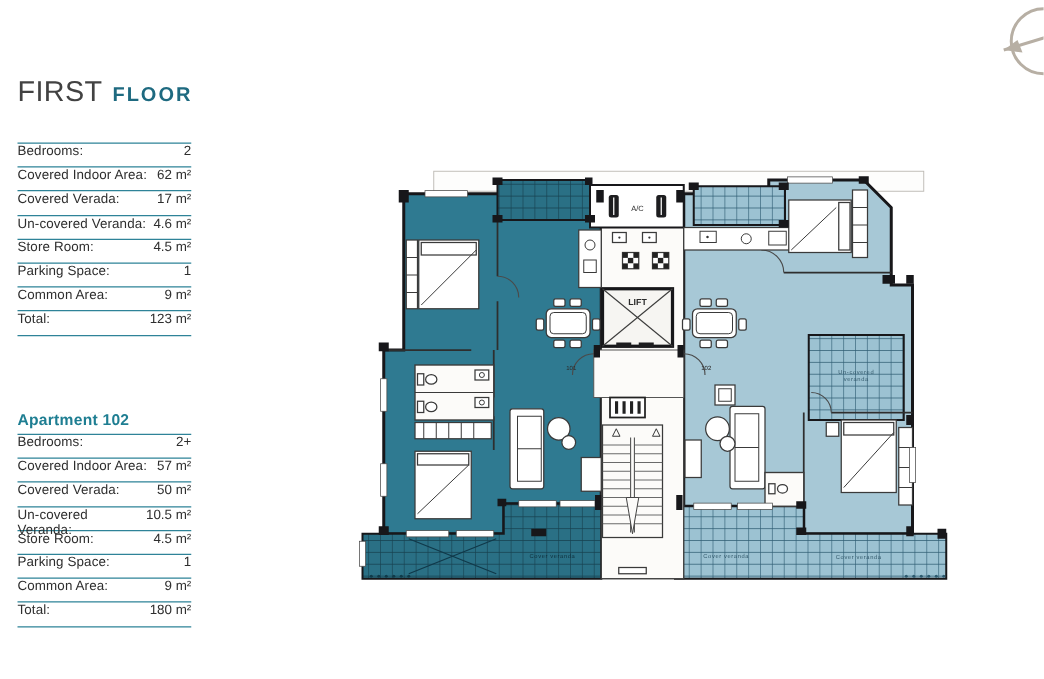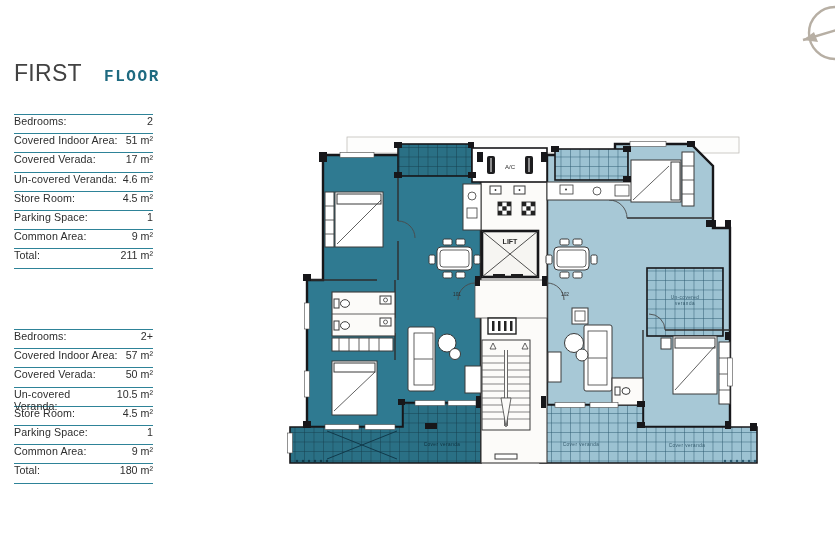--- a/index.html
+++ b/index.html
@@ -6,22 +6,22 @@
   --apt101:#2f7a91; --apt102:#a7c8d6; --verandaDark:#2a7085; --verandaLight:#9cc2d2;
   --gridDark:#16404f; --gridLight:#2f5d73; --wall:#17171a;
   --tealHead:#1e7e92; --tealLine:#2e8398; --titleInk:#424242; --floorTeal:#1e6a80;
 }
 html,body{margin:0;padding:0}
 body{width:835px;height:543px;background:#ffffff;position:relative;overflow:hidden;
      font-family:"Liberation Sans",sans-serif;}
 .title{position:absolute;left:14px;top:60px;white-space:nowrap}
 .title-first{font-size:23px;color:var(--titleInk);letter-spacing:.3px;font-weight:500;
   font-family:Liberation Sans, sans-serif}
-.title-floor{font-family:Liberation Mono, monospace;font-size:16px;color:var(--floorTeal);
-  font-weight:700;letter-spacing:1.6px;margin-left:22px}
+.title-floor{font-family:Liberation Sans, sans-serif;font-size:16px;color:var(--floorTeal);
+  font-weight:700;letter-spacing:1.6px;margin-left:8px}
 .apt-table{position:absolute;left:14px;width:139px}
 #apt0{top:114px}
 #apt1{top:329px}
 .apt-name{color:var(--tealHead);font-weight:700;font-size:12.5px;letter-spacing:.2px;
   display:block;margin-bottom:4px}
 .rows{border-top:1.4px solid var(--tealLine)}
 .row{display:flex;justify-content:space-between;align-items:flex-start;height:18.2px;
   border-bottom:1.2px solid var(--tealLine);font-size:10.7px;color:#2e2e2e}
 .row .lbl{letter-spacing:.1px}
 .row .val{white-space:nowrap}
@@ -57,21 +57,21 @@
 </div>
 
 <div class="apt-table" id="apt0">
   <div class="rows">
       <div class="row">
         <span class="lbl">Bedrooms:</span>
         <span class="val">2</span>
       </div>
       <div class="row">
         <span class="lbl">Covered Indoor Area:</span>
-        <span class="val">51 m²</span>
+        <span class="val">62 m²</span>
       </div>
       <div class="row">
         <span class="lbl">Covered Verada:</span>
         <span class="val">17 m²</span>
       </div>
       <div class="row">
         <span class="lbl">Un-covered Veranda:</span>
         <span class="val">4.6 m²</span>
       </div>
       <div class="row">
@@ -81,26 +81,27 @@
       <div class="row">
         <span class="lbl">Parking Space:</span>
         <span class="val">1</span>
       </div>
       <div class="row">
         <span class="lbl">Common Area:</span>
         <span class="val">9 m²</span>
       </div>
       <div class="row">
         <span class="lbl">Total:</span>
-        <span class="val">211 m²</span>
+        <span class="val">123 m²</span>
       </div>
     </div>
 </div>
 
 <div class="apt-table" id="apt1">
+  <span class="apt-name">Apartment 102</span>
   <div class="rows">
       <div class="row">
         <span class="lbl">Bedrooms:</span>
         <span class="val">2+</span>
       </div>
       <div class="row">
         <span class="lbl">Covered Indoor Area:</span>
         <span class="val">57 m²</span>
       </div>
       <div class="row">

